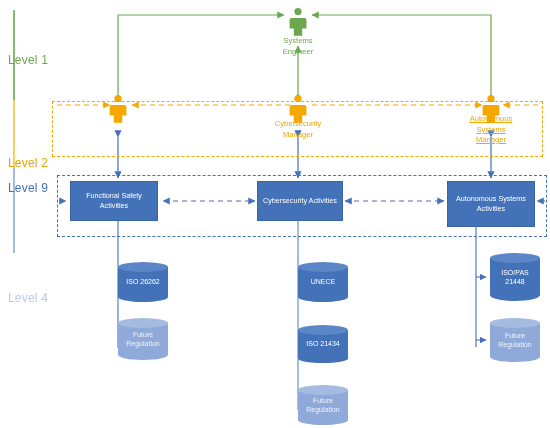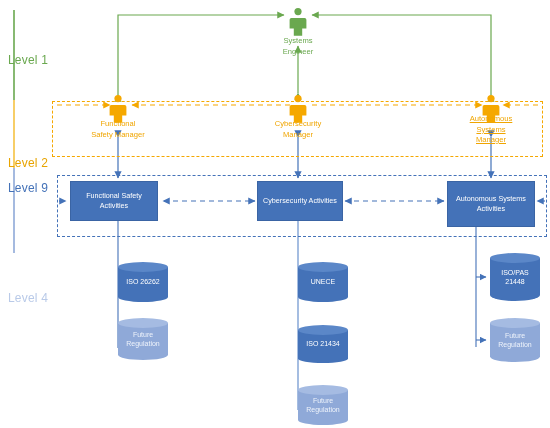--- a/index.html
+++ b/index.html
@@ -151,22 +151,20 @@
 
     <g transform="translate(491,95)">
       <circle cx="0" cy="3.6" r="3.6" fill="#f5a800"></circle>
       <path d="M-6.6,10 h13.2 a1.8,1.8 0 0 1 1.8,1.8 v8.6 h-4.2 v7.4 h-8.4 v-7.4 h-4.2 v-8.6 a1.8,1.8 0 0 1 1.8,-1.8 z" fill="#f5a800"></path>
     </g>
   </svg>
 
   <div class="secap" style="left:248px;top:36px;width:100px;">Systems
 Engineer</div>
 
-  <div class="rolecap" style="left:64px;top:119px;width:108px;">Functional
-Safety Manager</div>
   <div class="rolecap" style="left:248px;top:119px;width:100px;text-align:center;">Cybersecurity
 Manager</div>
   <div class="rolecap" style="left:441px;top:114px;width:100px;text-decoration:underline;">Autonomous
 Systems
 Manager</div>
 
   <div class="procbox" style="left:257px;top:181px;width:86px;height:40px;">
     <span>Cybersecurity Activities</span>
   </div>
   <div class="procbox" style="left:70px;top:181px;width:88px;height:40px;">

